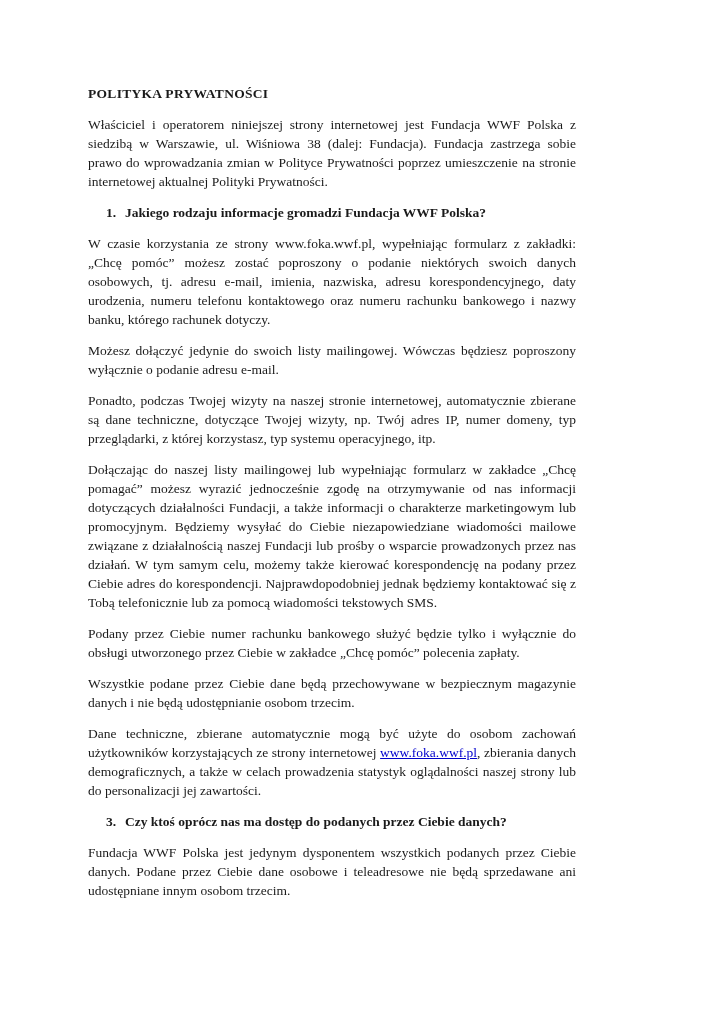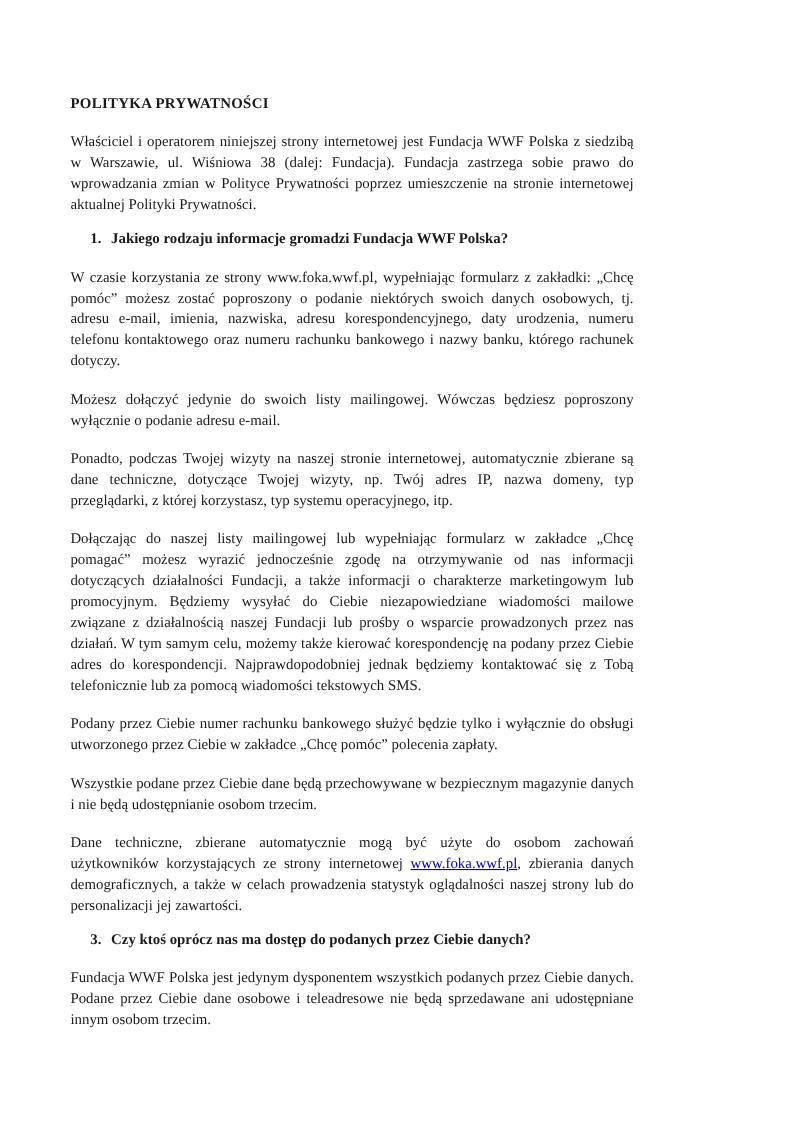--- a/index.html
+++ b/index.html
@@ -11,35 +11,35 @@
     width: 725px;
     height: 1024px;
     overflow: hidden;
     font-family: "Liberation Serif", "DejaVu Serif", serif;
     color: #1a1a1a;
   }
   .page {
     box-sizing: border-box;
     width: 661px;
     height: 1024px;
-    padding: 84px 85px 0 64px;
+    padding: 84px 85px 0 88px;
     background: #ffffff;
   }
   .doc-title {
     font-size: 13.5px;
     line-height: 19px;
     font-weight: bold;
     letter-spacing: 0.3px;
     margin: 0 0 12px 0;
   }
   .para {
     font-size: 13.5px;
     line-height: 19px;
     text-align: justify;
-    margin: 16px 0 12px 0;
+    margin: 0 0 12px 0;
   }
   .sec-heading {
     font-size: 13.5px;
     line-height: 19px;
     font-weight: bold;
     margin: 3px 0 12px 0;
     padding-left: 18px;
     text-align: left;
   }
   .sec-heading .num {
@@ -65,21 +65,21 @@
   <p class="para">Właściciel i operatorem niniejszej strony internetowej jest Fundacja WWF Polska z siedzibą w Warszawie, ul. Wiśniowa 38 (dalej: Fundacja). Fundacja zastrzega sobie prawo do wprowadzania zmian w Polityce Prywatności poprzez umieszczenie na stronie internetowej aktualnej Polityki Prywatności.</p>
 
 
 
   <h2 class="sec-heading"><span class="num">1.</span><span>Jakiego rodzaju informacje gromadzi Fundacja WWF Polska?</span></h2>
 
   <p class="para">W czasie korzystania ze strony www.foka.wwf.pl, wypełniając formularz z zakładki: „Chcę pomóc” możesz zostać poproszony o podanie niektórych swoich danych osobowych, tj. adresu e-mail, imienia, nazwiska, adresu korespondencyjnego, daty urodzenia, numeru telefonu kontaktowego oraz numeru rachunku bankowego i nazwy banku, którego rachunek dotyczy.</p>
 
   <p class="para">Możesz dołączyć jedynie do swoich listy mailingowej. Wówczas będziesz poproszony wyłącznie o podanie adresu e-mail.</p>
 
-  <p class="para">Ponadto, podczas Twojej wizyty na naszej stronie internetowej, automatycznie zbierane są dane techniczne, dotyczące Twojej wizyty, np. Twój adres IP, nazwa domeny, typ przeglądarki, z której korzystasz, typ systemu operacyjnego, itp.</p>
+  <p class="para">Ponadto, podczas Twojej wizyty na naszej stronie internetowej, automatycznie zbierane są dane techniczne, dotyczące Twojej wizyty, np. Twój adres IP, numer domeny, typ przeglądarki, z której korzystasz, typ systemu operacyjnego, itp.</p>
 
 
   <p class="para">Dołączając do naszej listy mailingowej lub wypełniając formularz w zakładce „Chcę pomagać” możesz wyrazić jednocześnie zgodę na otrzymywanie od nas informacji dotyczących działalności Fundacji, a także informacji o charakterze marketingowym lub promocyjnym. Będziemy wysyłać do Ciebie niezapowiedziane wiadomości mailowe związane z działalnością naszej Fundacji lub prośby o wsparcie prowadzonych przez nas działań. W tym samym celu, możemy także kierować korespondencję na podany przez Ciebie adres do korespondencji. Najprawdopodobniej jednak będziemy kontaktować się z Tobą telefonicznie lub za pomocą wiadomości tekstowych SMS.</p>
 
   <p class="para">Podany przez Ciebie numer rachunku bankowego służyć będzie tylko i wyłącznie do obsługi utworzonego przez Ciebie w zakładce „Chcę pomóc” polecenia zapłaty.</p>
 
   <p class="para">Wszystkie podane przez Ciebie dane będą przechowywane w bezpiecznym magazynie danych i nie będą udostępnianie osobom trzecim.</p>
 
   <p class="para"><span>Dane techniczne, zbierane automatycznie mogą być użyte do osobom zachowań użytkowników korzystających ze strony internetowej </span><a class="doc-link">www.foka.wwf.pl</a><span>, zbierania danych demograficznych, a także w celach prowadzenia statystyk oglądalności naszej strony lub do personalizacji jej zawartości.</span></p>
 

